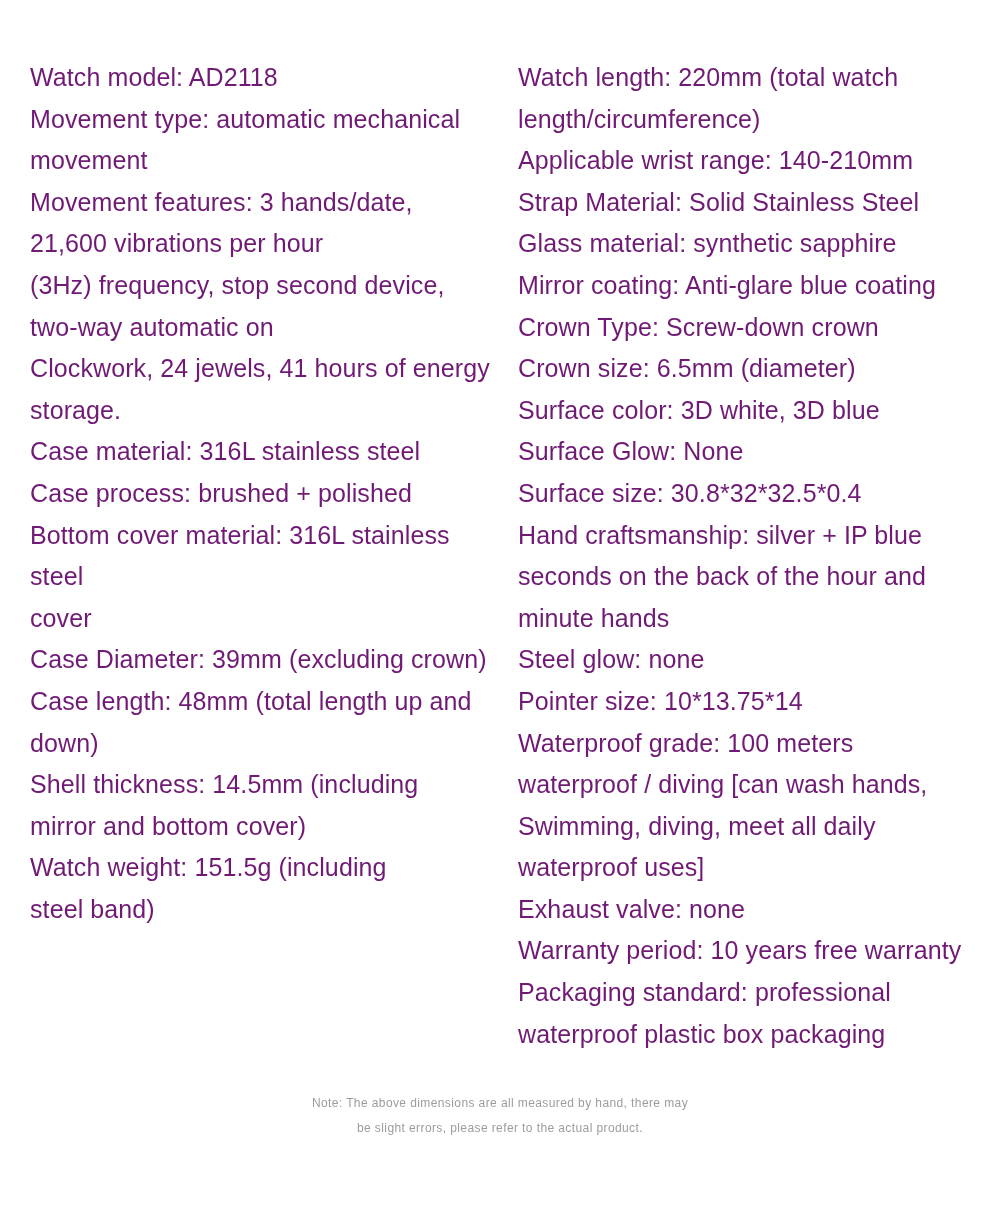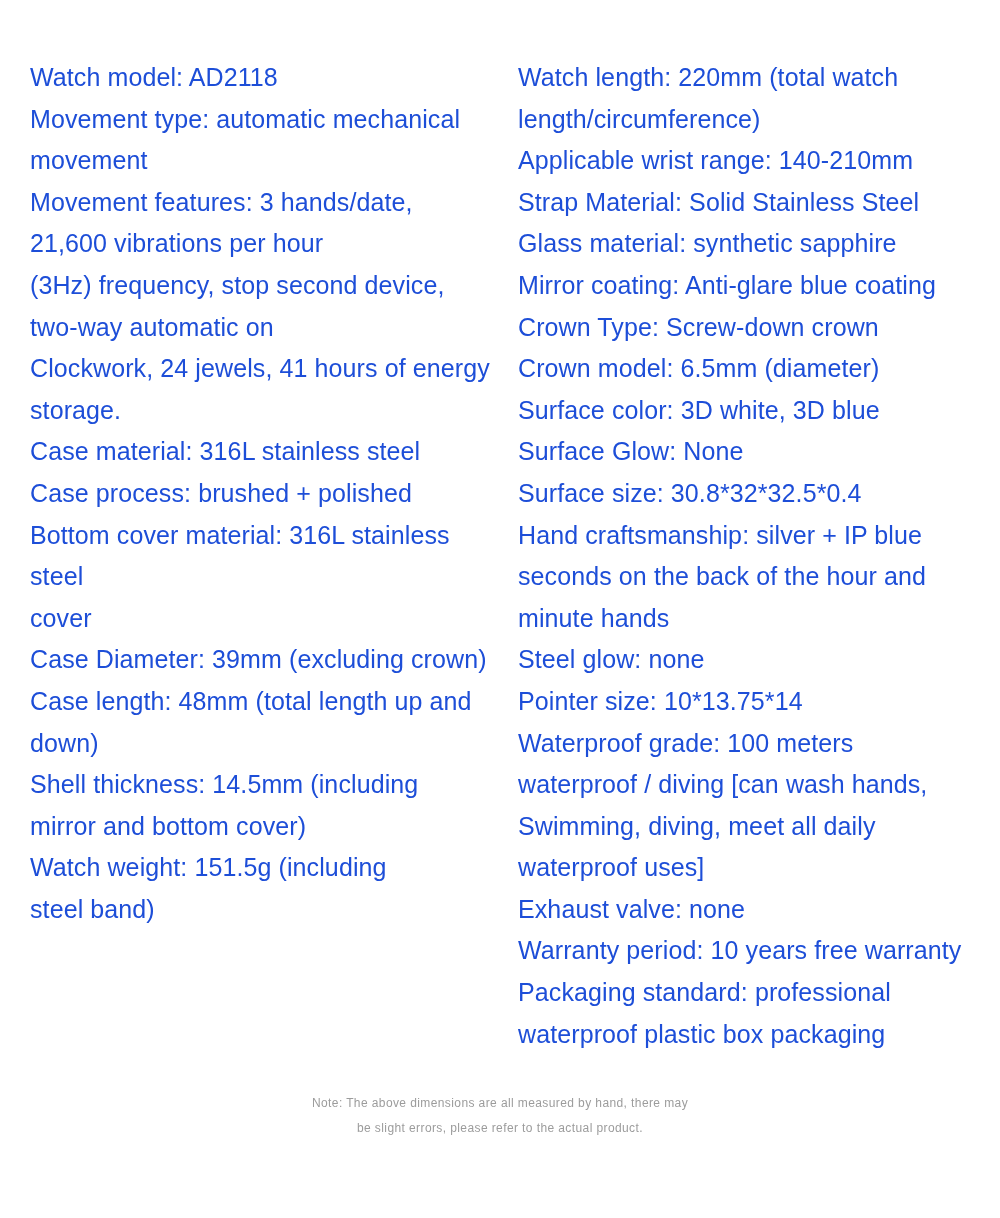--- a/index.html
+++ b/index.html
@@ -18,21 +18,21 @@
     position: absolute;
     inset: 0;
     background: #ffffff;
   }
   .col {
     position: absolute;
     top: 57px;
     font-size: 25px;
     font-weight: 400;
     line-height: 41.6px;
-    color: #1d4ed8;
+    color: #701a75;
     letter-spacing: 0.1px;
     white-space: nowrap;
   }
   .col-left  { left: 30px; }
   .col-right { left: 518px; }
   .spec-line {
     height: 41.6px;
   }
   .note {
     position: absolute;
@@ -77,21 +77,21 @@
       <div class="spec-line">steel band)</div>
     </div>
   <div class="col col-right">
       <div class="spec-line">Watch length: 220mm (total watch</div>
       <div class="spec-line">length/circumference)</div>
       <div class="spec-line">Applicable wrist range: 140-210mm</div>
       <div class="spec-line">Strap Material: Solid Stainless Steel</div>
       <div class="spec-line">Glass material: synthetic sapphire</div>
       <div class="spec-line">Mirror coating: Anti-glare blue coating</div>
       <div class="spec-line">Crown Type: Screw-down crown</div>
-      <div class="spec-line">Crown model: 6.5mm (diameter)</div>
+      <div class="spec-line">Crown size: 6.5mm (diameter)</div>
       <div class="spec-line">Surface color: 3D white, 3D blue</div>
       <div class="spec-line">Surface Glow: None</div>
       <div class="spec-line">Surface size: 30.8*32*32.5*0.4</div>
       <div class="spec-line">Hand craftsmanship: silver + IP blue</div>
       <div class="spec-line">seconds on the back of the hour and</div>
       <div class="spec-line">minute hands</div>
       <div class="spec-line">Steel glow: none</div>
       <div class="spec-line">Pointer size: 10*13.75*14</div>
       <div class="spec-line">Waterproof grade: 100 meters</div>
       <div class="spec-line">waterproof / diving [can wash hands,</div>

